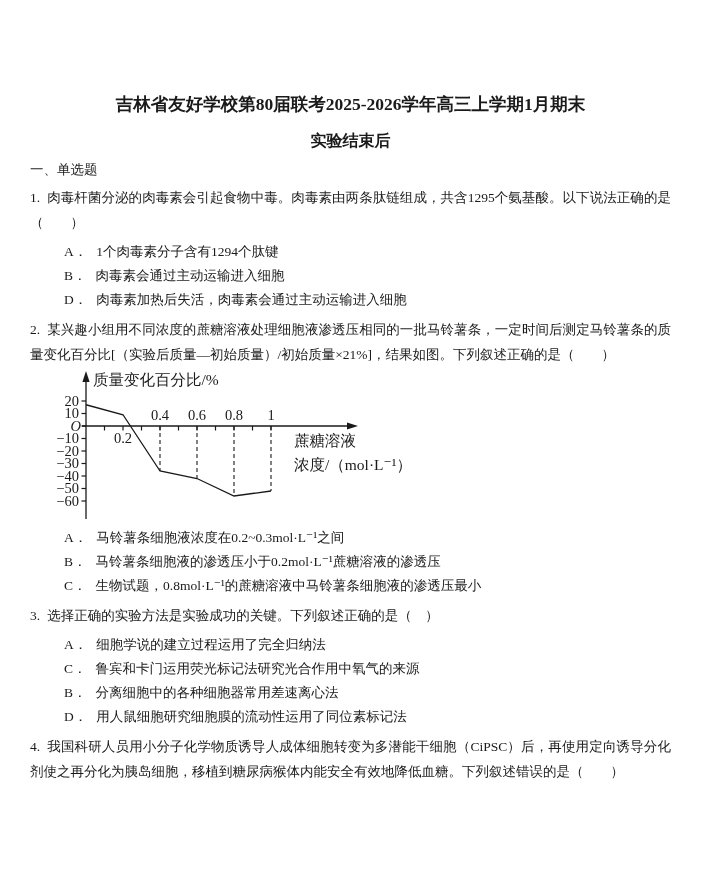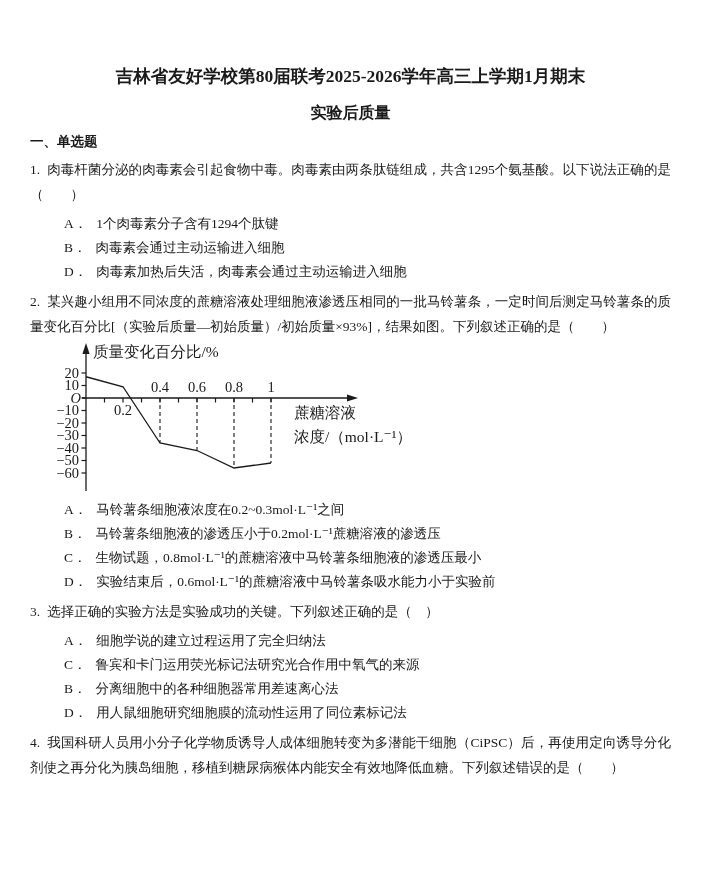--- a/index.html
+++ b/index.html
@@ -5,34 +5,34 @@
   html,body{margin:0;padding:0;background:#ffffff;}
   .page{
     position:relative;
     width:701px;height:877px;
     background:#ffffff;
     color:#1a1a1a;
     overflow:hidden;
     font-family:"Liberation Serif","DejaVu Serif",serif;
   }
   .title{
-    margin:0;padding-top:64px;
+    margin:0;padding-top:92px;
     text-align:center;
     font-size:17.5px;font-weight:700;
     line-height:24px;
   }
   .subtitle{
     margin:14px 0 0 0;
     text-align:center;
     font-size:16px;font-weight:700;
     line-height:22px;
   }
   .section-heading{
     margin:8px 0 0 30px;
-    font-size:13.5px;font-weight:700;
+    font-size:13.5px;font-weight:400;
     line-height:20px;
   }
   .question{margin:0;}
   .stem{
     margin:5px 30px 0 30px;
     font-size:13.5px;
     line-height:25px;
     text-align:justify;
   }
   .qnum{margin-right:7px;}
@@ -49,34 +49,34 @@
     font-family:"Liberation Serif","DejaVu Serif",serif;
     fill:#1a1a1a;
   }
 </style>
 </head>
 <body>
 
 <div class="page">
 
   <h1 class="title">吉林省友好学校第80届联考2025-2026学年高三上学期1月期末</h1>
-  <h2 class="subtitle">实验后质量</h2>
+  <h2 class="subtitle">实验结束后</h2>
   <div class="section-heading">一、单选题</div>
 
   <div class="question">
     <p class="stem"><span class="qnum">1.</span><span>肉毒杆菌分泌的肉毒素会引起食物中毒。肉毒素由两条肽链组成，共含1295个氨基酸。以下说法正确的是（　　）</span></p>
     <div class="options">
       <div class="option"><span class="opt-label">A．</span><span>1个肉毒素分子含有1294个肽键</span></div>
       <div class="option"><span class="opt-label">B．</span><span>肉毒素会通过主动运输进入细胞</span></div>
       <div class="option"><span class="opt-label">D．</span><span>肉毒素加热后失活，肉毒素会通过主动运输进入细胞</span></div>
     </div>
   </div>
 
   <div class="question">
-    <p class="stem"><span class="qnum">2.</span><span>某兴趣小组用不同浓度的蔗糖溶液处理细胞液渗透压相同的一批马铃薯条，一定时间后测定马铃薯条的质量变化百分比[（实验后质量—初始质量）/初始质量×93%]，结果如图。下列叙述正确的是（　　）</span></p>
+    <p class="stem"><span class="qnum">2.</span><span>某兴趣小组用不同浓度的蔗糖溶液处理细胞液渗透压相同的一批马铃薯条，一定时间后测定马铃薯条的质量变化百分比[（实验后质量—初始质量）/初始质量×21%]，结果如图。下列叙述正确的是（　　）</span></p>
 
     <div class="figure">
       <svg id="chart" width="430" height="152" viewBox="0 0 430 152">
           <line x1="50" y1="8" x2="50" y2="150" stroke="#1a1a1a" stroke-width="1.3"></line>
           <polygon points="50,2 46.4,13 53.6,13" fill="#1a1a1a"></polygon>
           <line x1="46" y1="57" x2="313" y2="57" stroke="#1a1a1a" stroke-width="1.3"></line>
           <polygon points="322,57 311,53.4 311,60.6" fill="#1a1a1a"></polygon>
           <line x1="45.5" y1="32" x2="50" y2="32" stroke="#1a1a1a" stroke-width="1.2"></line>
           <text x="43" y="36.5" text-anchor="end" font-size="14.5" class="chart-text">20</text>
           <line x1="45.5" y1="44.5" x2="50" y2="44.5" stroke="#1a1a1a" stroke-width="1.2"></line>
@@ -118,21 +118,20 @@
           <text x="57" y="16" font-size="15.5" class="chart-text">质量变化百分比/%</text>
           <text x="258" y="77" font-size="15.5" class="chart-text">蔗糖溶液</text>
           <text x="258" y="101" font-size="15.5" class="chart-text">浓度/（mol·L⁻¹）</text>
         </svg>
     </div>
 
     <div class="options">
       <div class="option"><span class="opt-label">A．</span><span>马铃薯条细胞液浓度在0.2~0.3mol·L⁻¹之间</span></div>
       <div class="option"><span class="opt-label">B．</span><span>马铃薯条细胞液的渗透压小于0.2mol·L⁻¹蔗糖溶液的渗透压</span></div>
       <div class="option"><span class="opt-label">C．</span><span>生物试题，0.8mol·L⁻¹的蔗糖溶液中马铃薯条细胞液的渗透压最小</span></div>
-      <div class="option"><span class="opt-label">D．</span><span>实验结束后，0.6mol·L⁻¹的蔗糖溶液中马铃薯条吸水能力小于实验前</span></div>
     </div>
   </div>
 
   <div class="question">
     <p class="stem"><span class="qnum">3.</span><span>选择正确的实验方法是实验成功的关键。下列叙述正确的是（　）</span></p>
     <div class="options">
       <div class="option"><span class="opt-label">A．</span><span>细胞学说的建立过程运用了完全归纳法</span></div>
       <div class="option"><span class="opt-label">C．</span><span>鲁宾和卡门运用荧光标记法研究光合作用中氧气的来源</span></div>
       <div class="option"><span class="opt-label">B．</span><span>分离细胞中的各种细胞器常用差速离心法</span></div>
       <div class="option"><span class="opt-label">D．</span><span>用人鼠细胞研究细胞膜的流动性运用了同位素标记法</span></div>

